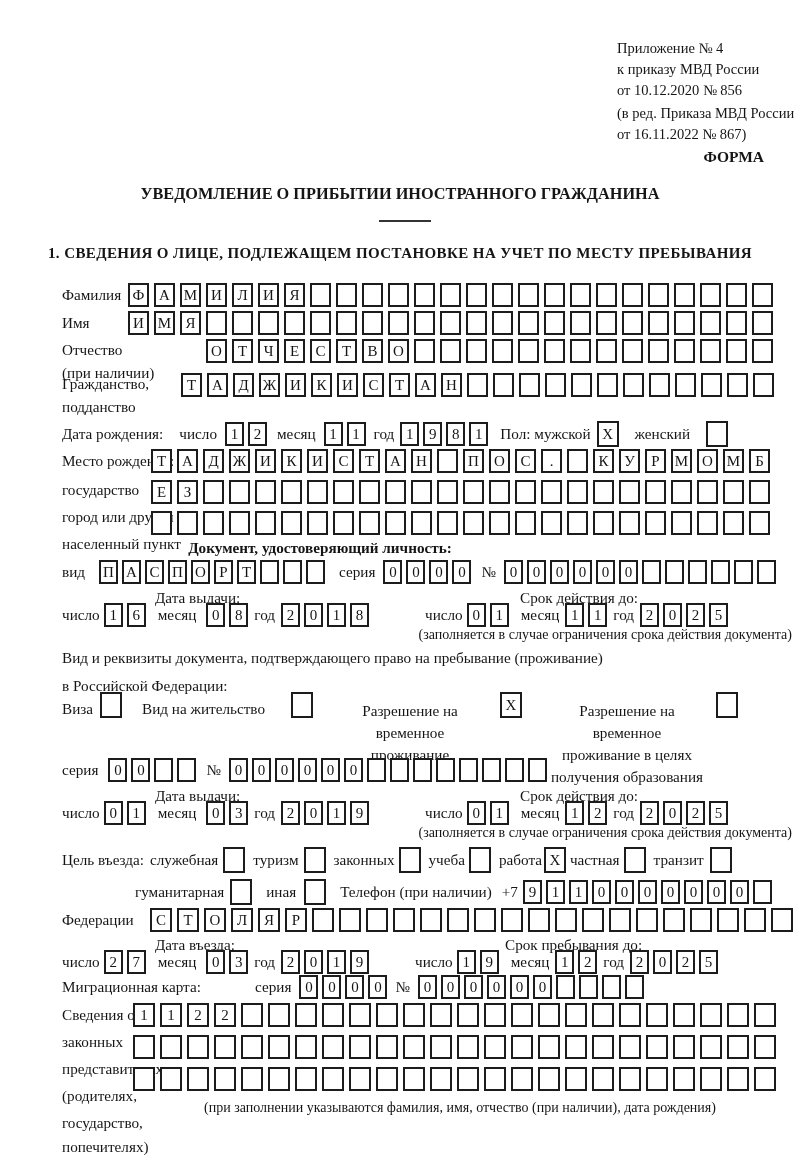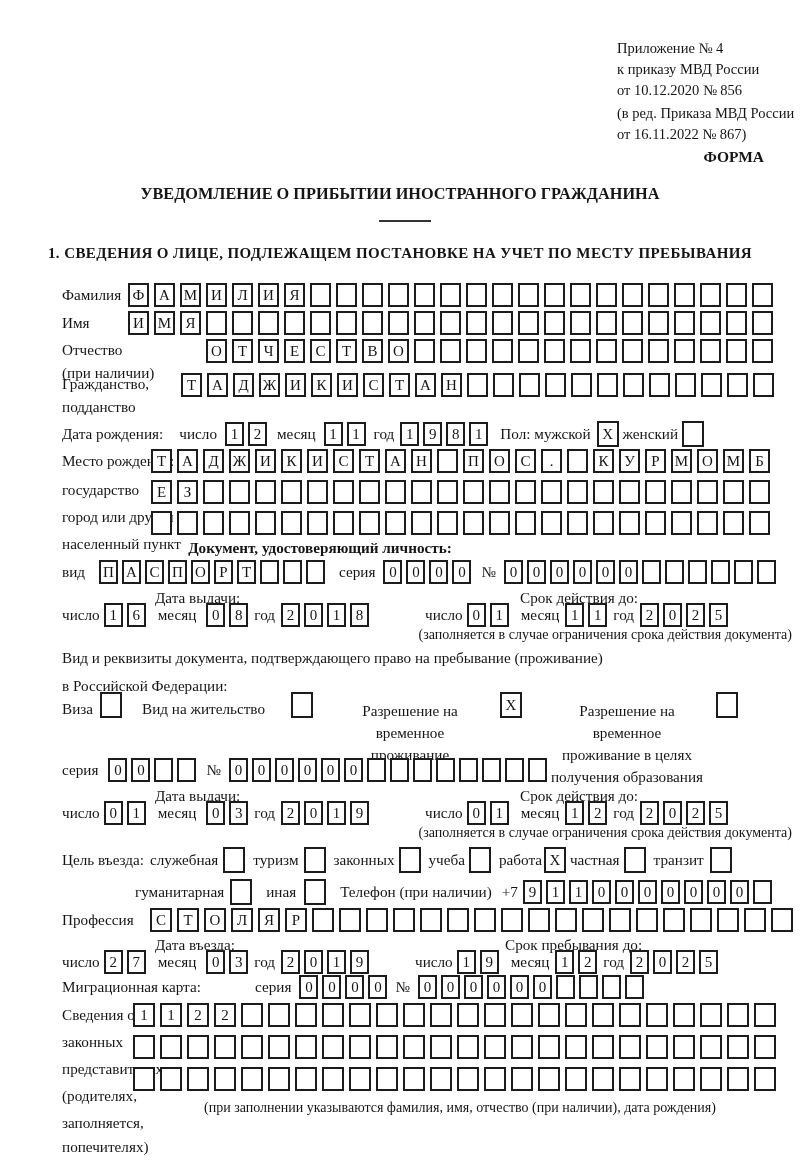--- a/index.html
+++ b/index.html
@@ -12,21 +12,21 @@
   .bold { font-weight:bold; }
   .note { font-size:14px; }
   .hdr { font-size:14.5px; line-height:21px; }
   .cells { display:inline-flex; align-items:center; }
   .cell { width:21px; height:24px; border:2px solid #1c1c1c; margin-right:5px; display:inline-flex;
           align-items:center; justify-content:center; font-size:15px; background:#fff; flex:none; }
   .sm .cell { width:19px; height:24px; margin-right:4px; }
   .w22 .cell { width:22px; }
   .cb .cell { width:22px; height:26px; margin-right:0; }
   .ml2{margin-left:2px}.ml4{margin-left:4px}.ml5{margin-left:5px}.ml6{margin-left:6px}
-  .ml8{margin-left:8px}.ml10{margin-left:10px}.ml12{margin-left:4px}.ml14{margin-left:14px}
+  .ml8{margin-left:8px}.ml10{margin-left:10px}.ml12{margin-left:16px}.ml14{margin-left:14px}
   .ml16{margin-left:16px}
   .uline { display:inline-block; width:52px; border-bottom:2px solid #333; height:4px; margin-left:10px; }
   .ctr { text-align:center; }
 </style>
 </head>
 <body>
 
 <div id="page">
 
   <div class="abs hdr" style="left:617px;top:38px">
@@ -503,21 +503,21 @@
         <span class="cell">0</span>
         <span class="cell">0</span>
         <span class="cell">0</span>
         <span class="cell">0</span>
         <span class="cell">0</span>
         <span class="cell"></span>
       </span>
   </div>
 
   <div class="abs row" style="left:62px;top:908px">
-    <span class="lb" style="width:88px">Профессия</span>
+    <span class="lb" style="width:88px">Федерации</span>
     <span class="cells w22">
         <span class="cell">С</span>
         <span class="cell">Т</span>
         <span class="cell">О</span>
         <span class="cell">Л</span>
         <span class="cell">Я</span>
         <span class="cell">Р</span>
         <span class="cell"></span>
         <span class="cell"></span>
         <span class="cell"></span>
@@ -601,21 +601,21 @@
         <span class="cell"></span>
         <span class="cell"></span>
         <span class="cell"></span>
       </span>
   </div>
 
   <div class="abs lb" style="left:62px;top:1006px">Сведения о</div>
   <div class="abs lb" style="left:62px;top:1033px">законных</div>
   <div class="abs lb" style="left:62px;top:1060px">представителях</div>
   <div class="abs lb" style="left:62px;top:1087px">(родителях,</div>
-  <div class="abs lb" style="left:62px;top:1114px">заполняется,</div>
+  <div class="abs lb" style="left:62px;top:1114px">государство,</div>
   <div class="abs lb" style="left:62px;top:1138px">попечителях)</div>
   <div class="abs cells w22" style="left:133px;top:1003px">
       <span class="cell">1</span>
       <span class="cell">1</span>
       <span class="cell">2</span>
       <span class="cell">2</span>
       <span class="cell"></span>
       <span class="cell"></span>
       <span class="cell"></span>
       <span class="cell"></span>

